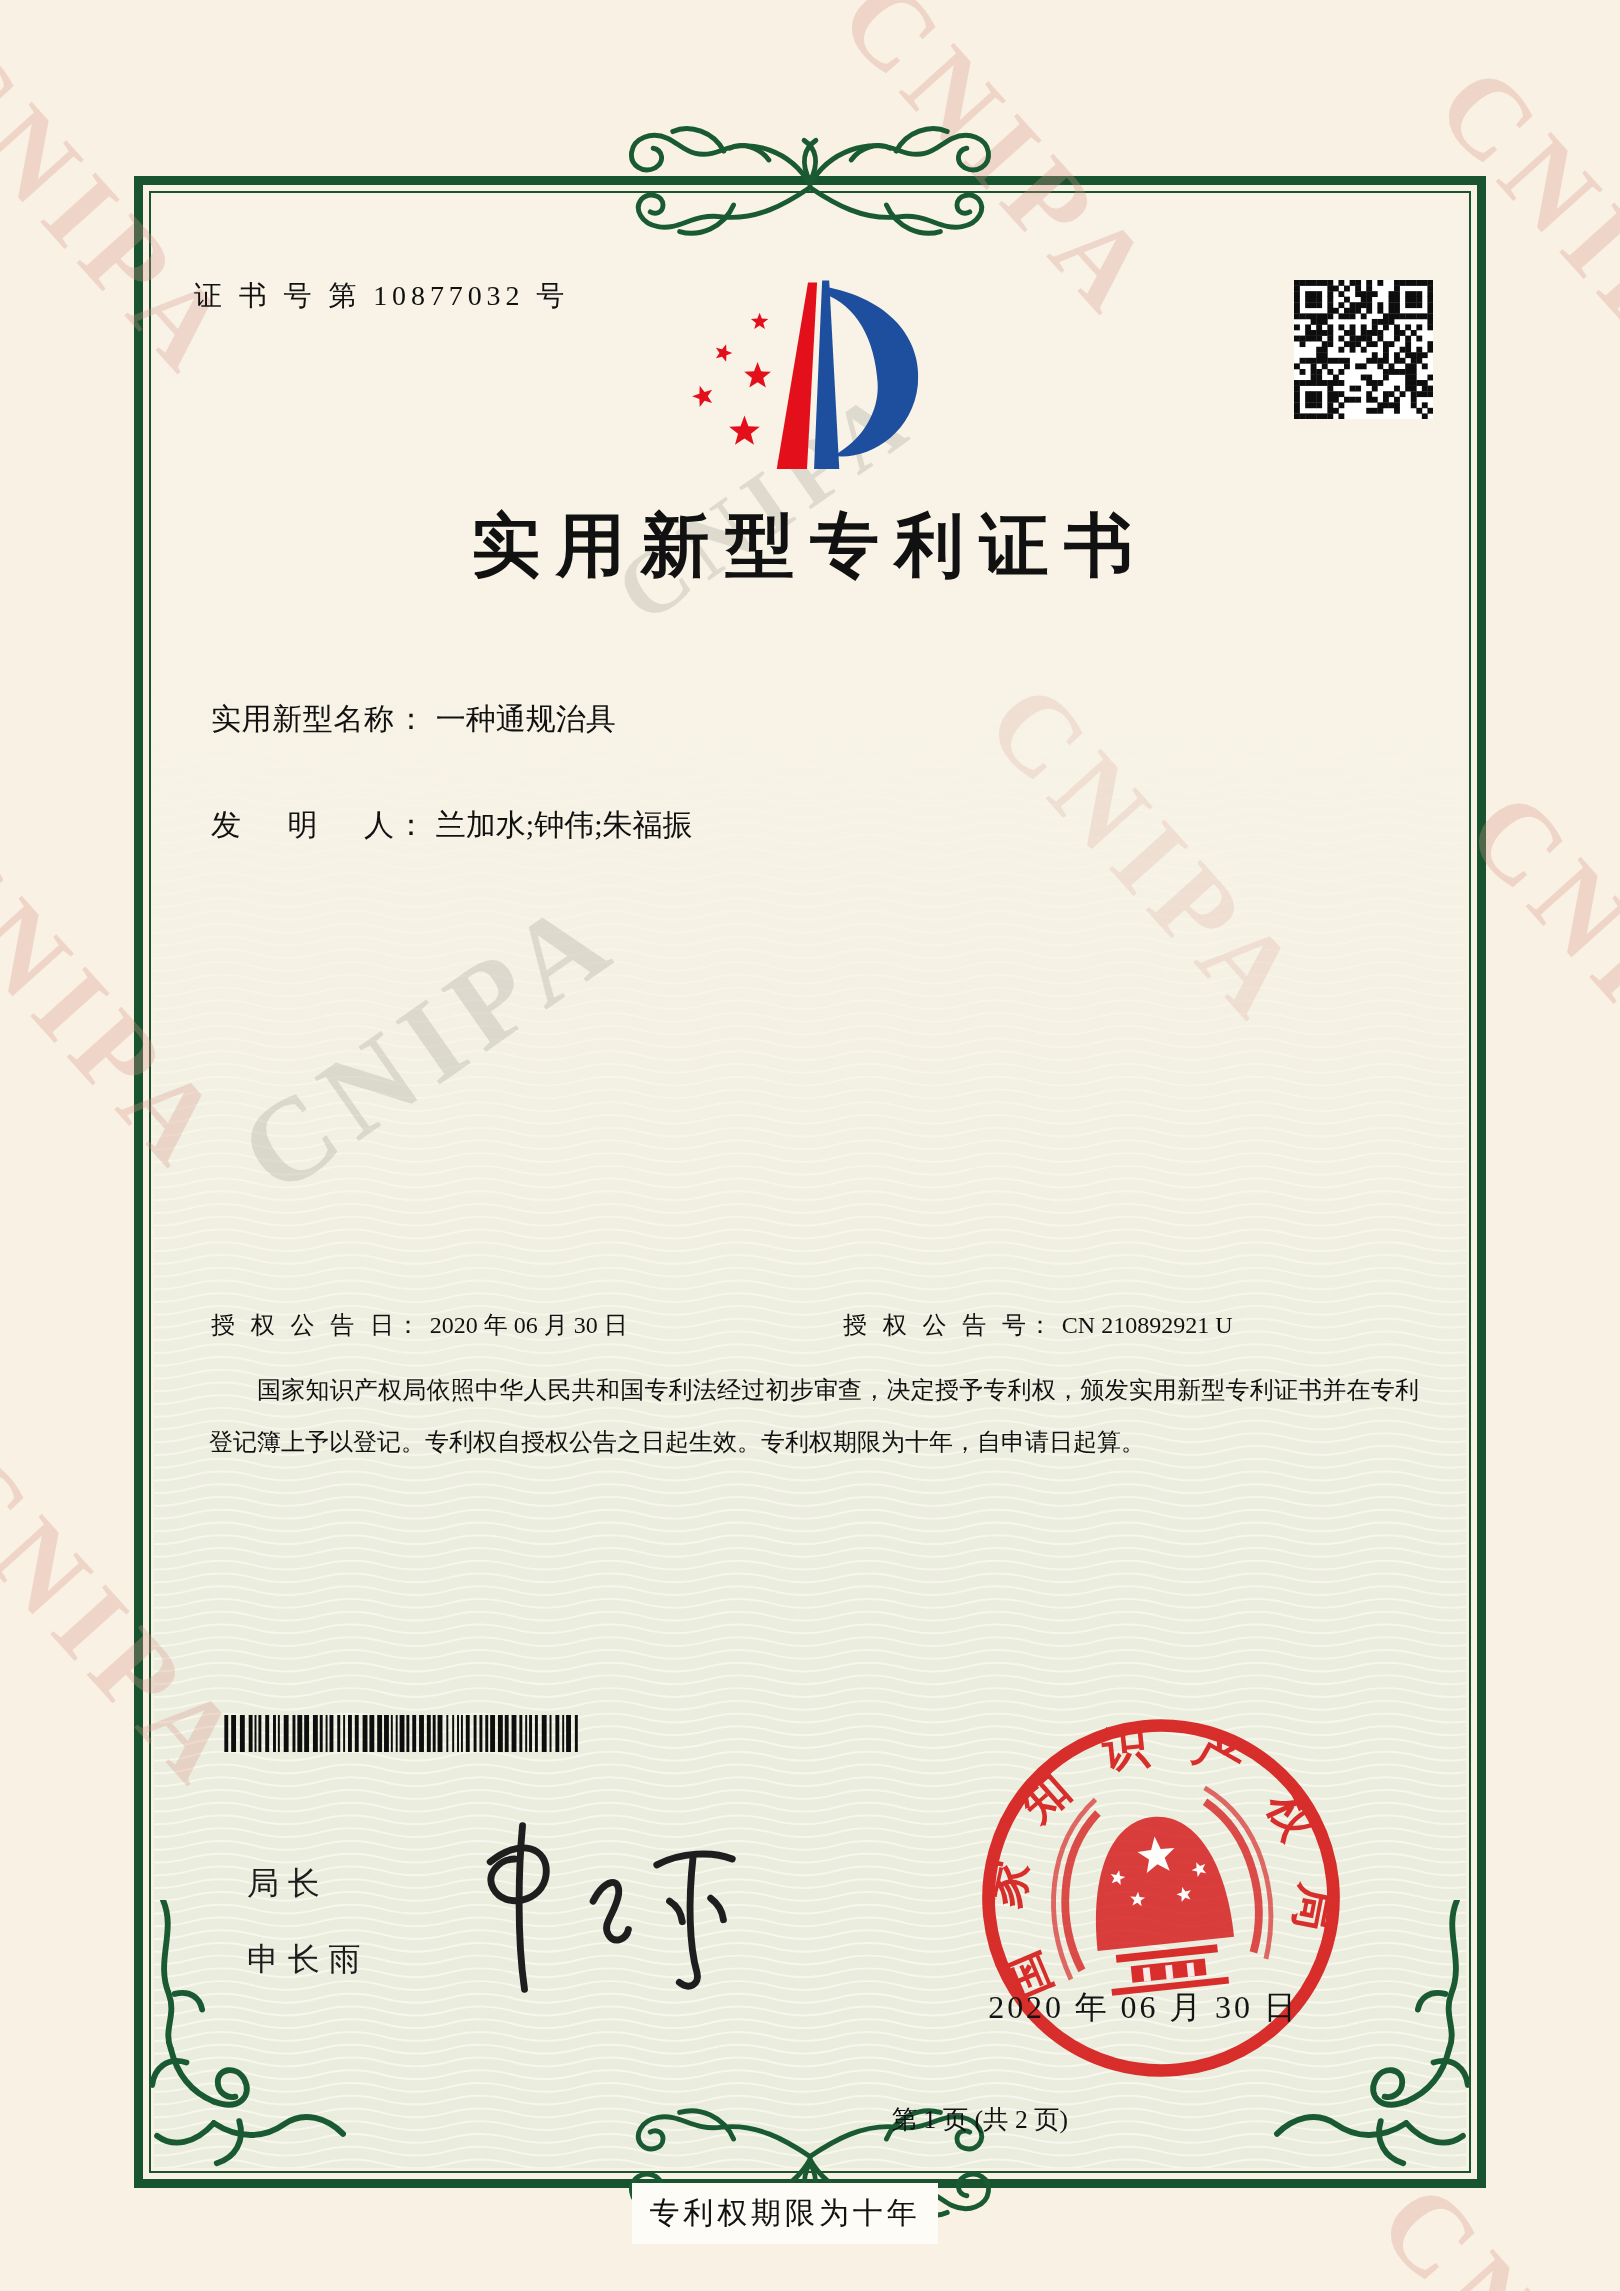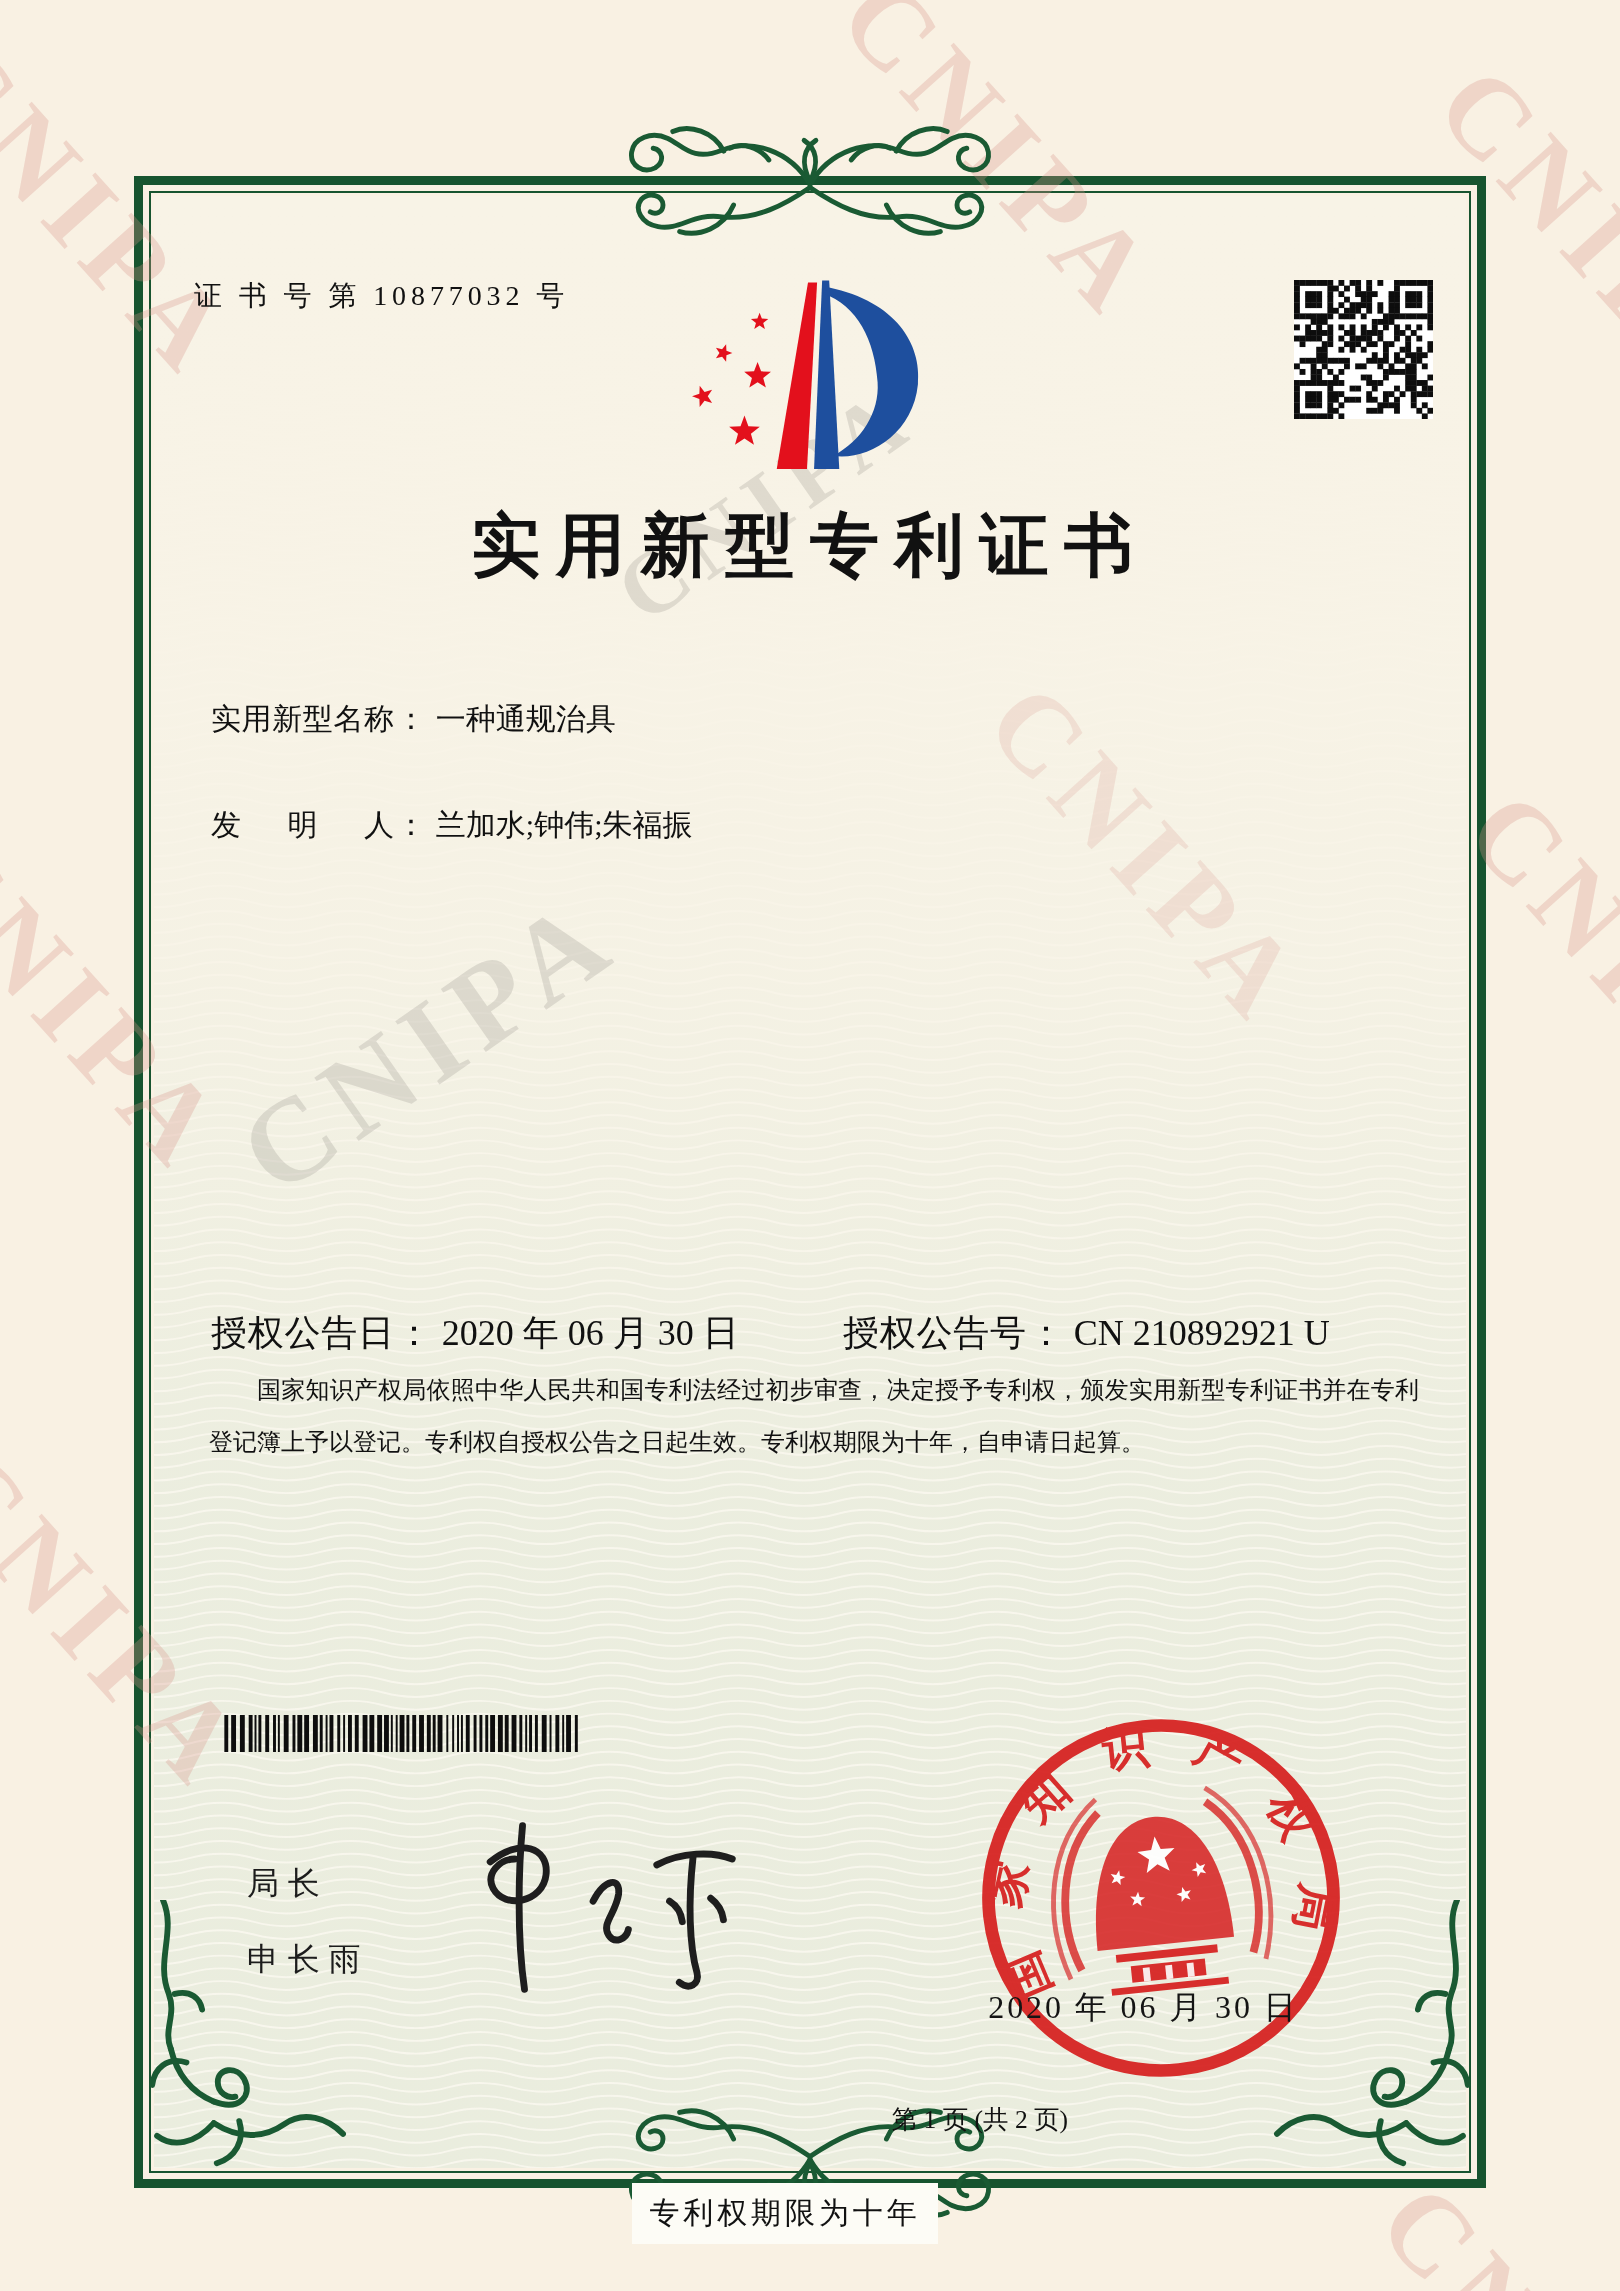--- a/index.html
+++ b/index.html
@@ -20,21 +20,21 @@
      background:linear-gradient(180deg,#f8f3e6 0%,rgba(248,243,230,.97) 22%,rgba(248,243,230,.82) 38%,
                 rgba(248,243,230,.5) 52%,rgba(248,243,230,.22) 66%,rgba(248,243,230,.12) 100%);}
   .orn{position:absolute;z-index:4;pointer-events:none;}
   
   .abs{position:absolute;z-index:5;}
   .cert-no{left:194px;top:277px;font-size:28px;letter-spacing:4.9px;}
   .title{left:0;right:0;top:500px;text-align:center;font-size:69px;font-weight:700;letter-spacing:15.7px;}
   .frow{left:211px;width:1225px;font-size:30px;white-space:nowrap;}
   .flabel{display:inline-block;width:183px;text-align:justify;text-align-last:justify;vertical-align:top;}
   .fcolon{display:inline-block;margin:0 9.8px 0 2px;}
-  .grant-cell{position:absolute;top:0;font-size:36px;white-space:nowrap;}
+  .grant-cell{position:absolute;top:0;font-size:24px;white-space:nowrap;}
   .body-text{left:209px;top:1364px;width:1210px;font-size:24px;line-height:52px;text-align:justify;}
   .body-text p{margin:0;text-indent:2em;}
   .barcode-wrap{left:221px;top:1715px;}
   .signer{left:247px;font-size:32px;font-family:"Liberation Sans","DejaVu Sans",sans-serif;
           font-weight:400;letter-spacing:8.8px;color:#1c1c1c;}
   .sig{left:446px;top:1808px;z-index:6;}
   .seal{left:965px;top:1702px;z-index:6;opacity:.93;}
   .seal-date{left:967px;top:1986px;width:353px;text-align:center;font-size:32px;letter-spacing:2.9px;z-index:7;color:#141414;}
   .page-info{left:480px;top:2102px;width:588px;text-align:right;font-size:25.5px;z-index:5;}
   .note{left:632px;top:2183px;width:306px;height:61px;background:#fdfcf6;z-index:5;

